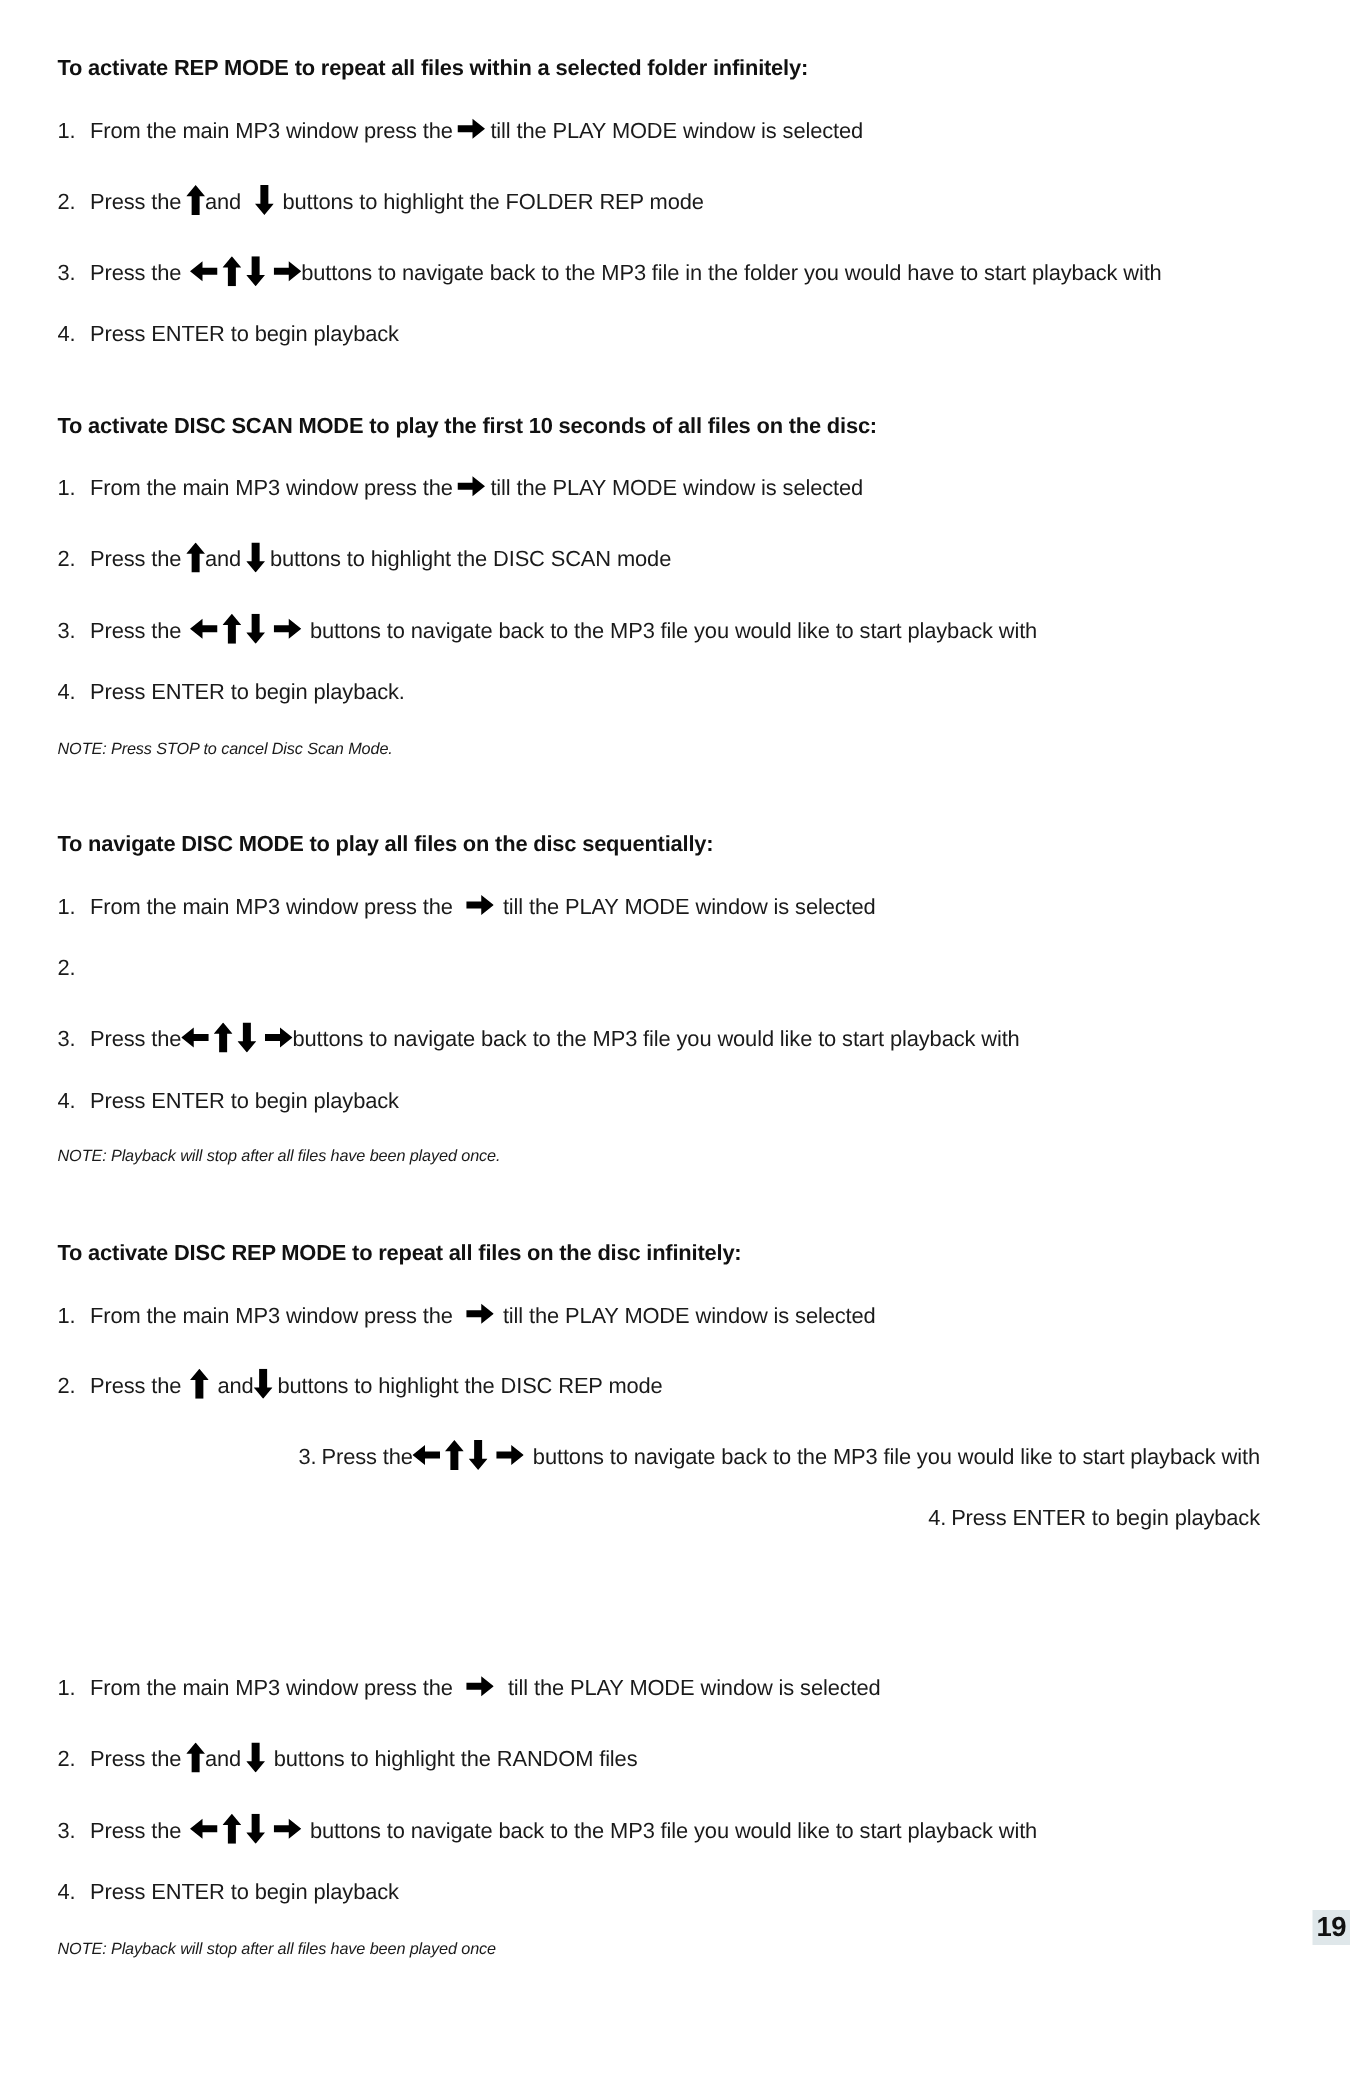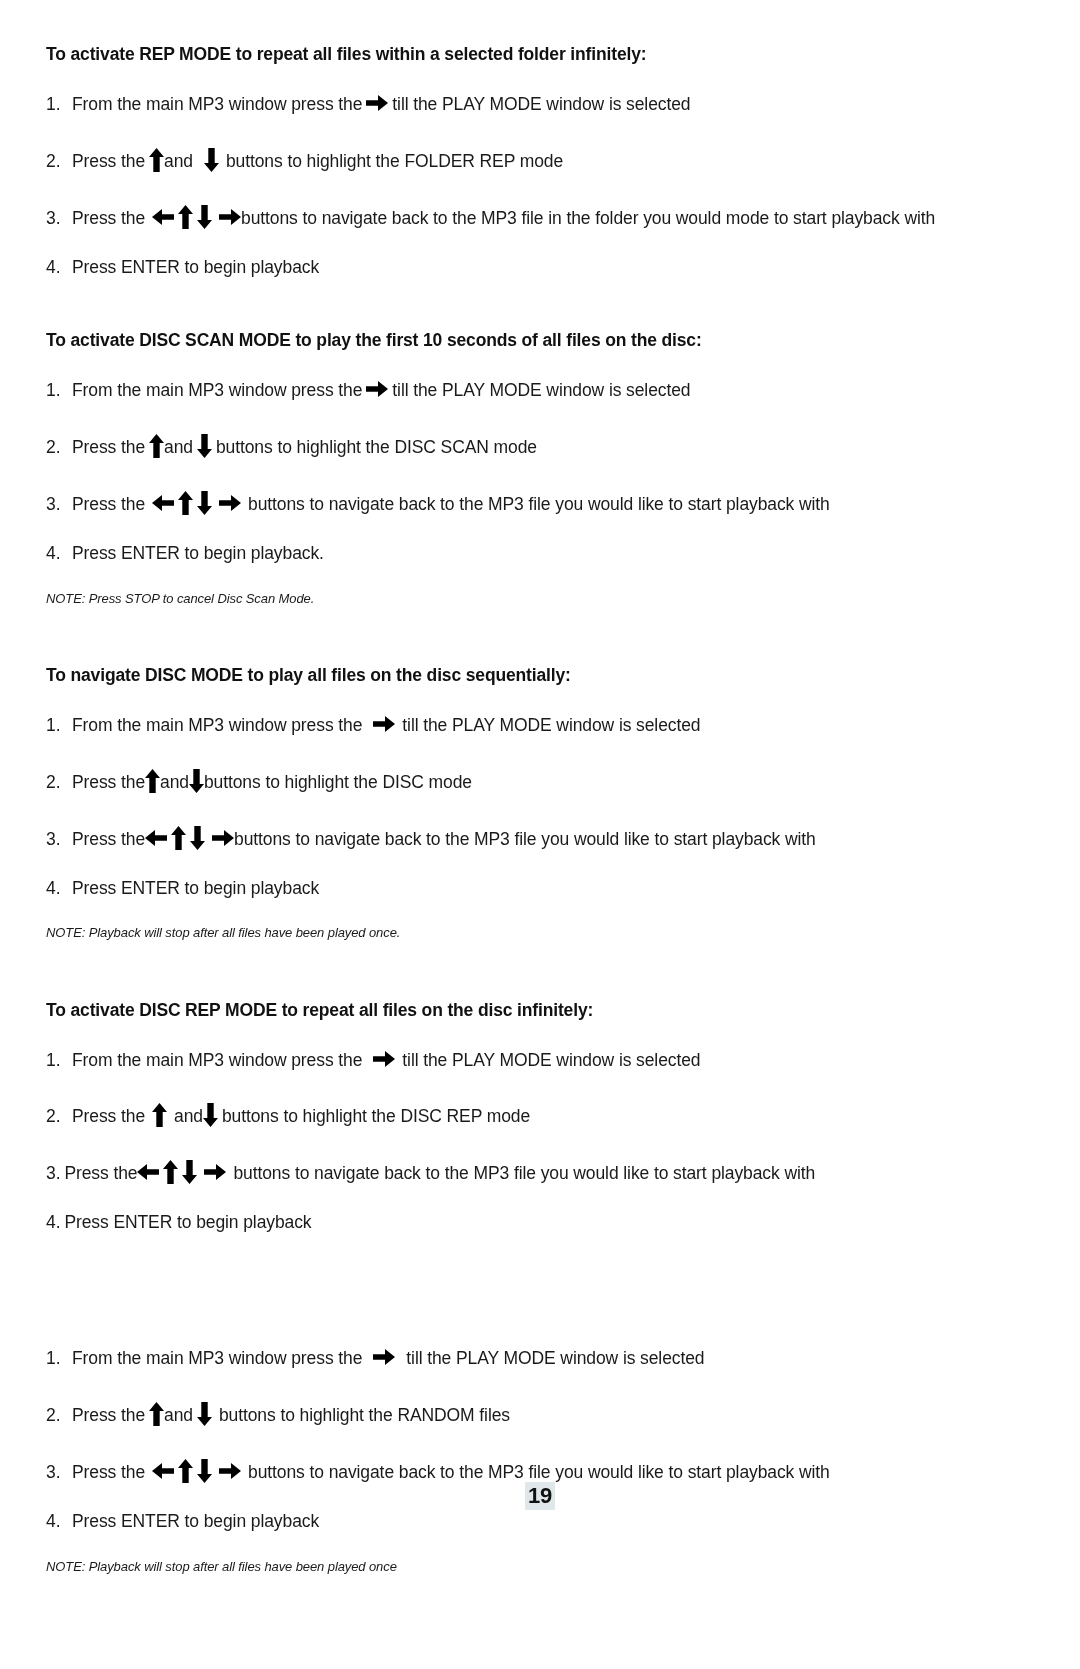--- a/index.html
+++ b/index.html
@@ -44,20 +44,21 @@
     margin: 0;
     white-space: nowrap;
   }
   .step .num {
     display: inline-block;
     width: 26px;
     flex: 0 0 26px;
   }
   .step.flush {
     display: block;
+    text-align: right;
   }
   .step.flush .num {
     width: auto;
     flex: none;
     margin-right: 4px;
   }
   .step .txt {
     display: inline;
   }
 
@@ -95,22 +96,22 @@
   .sp-head   { height: 26px; }
   .sp-note   { height: 26px; }
   .sp-block  { height: 52px; }
   .sp-block2 { height: 58px; }
 
   
   .page-number-wrap {
     position: absolute;
     left: 0;
     right: 0;
-    top: 1482px;
-    text-align: center;
+    top: 1528px;
+    text-align: right;
   }
   .page-number {
     display: inline-block;
     font-weight: bold;
     font-size: 22px;
     color: #111111;
     background: #dfe7ea;
     padding: 1px 3px;
     letter-spacing: -0.3px;
   }
@@ -144,21 +145,21 @@
   <p class="step">
     <span class="num">3.</span>
     <span class="txt"><span>Press the</span><span class="gap-m"></span><span class="arrow a-left"><svg viewBox="0 0 22 18">
             <path d="M22 6.2 h-12 V1 L0 9 L10 17 V11.8 H22 Z" fill="#000"></path>
           </svg></span><span class="gap-s"></span><span class="arrow a-up"><svg viewBox="0 0 15 24">
             <path d="M4.3 24 V9 H0 L7.5 0 L15 9 H10.7 V24 Z" fill="#000"></path>
           </svg></span><span class="gap-s"></span><span class="arrow a-down"><svg viewBox="0 0 15 24">
             <path d="M4.3 0 V15 H0 L7.5 24 L15 15 H10.7 V0 Z" fill="#000"></path>
           </svg></span><span class="gap-m"></span><span class="arrow a-right"><svg viewBox="0 0 22 18">
             <path d="M0 6.2 h12 V1 L22 9 L12 17 V11.8 H0 Z" fill="#000"></path>
-          </svg></span><span>buttons to navigate back to the MP3 file in the folder you would mode to start playback with</span></span>
+          </svg></span><span>buttons to navigate back to the MP3 file in the folder you would have to start playback with</span></span>
   </p>
   <div class="sp-step"></div>
 
   <p class="step">
     <span class="num">4.</span>
     <span class="txt">Press ENTER to begin playback</span>
   </p>
 
   <div class="sp-block"></div>
 
@@ -213,25 +214,20 @@
   <p class="step">
     <span class="num">1.</span>
     <span class="txt"><span>From the main MP3 window press the</span><span class="gap-l"></span><span class="arrow a-right"><svg viewBox="0 0 22 18">
             <path d="M0 6.2 h12 V1 L22 9 L12 17 V11.8 H0 Z" fill="#000"></path>
           </svg></span><span class="gap-m"></span><span>till the PLAY MODE window is selected</span></span>
   </p>
   <div class="sp-step"></div>
 
   <p class="step">
     <span class="num">2.</span>
-    <span class="txt"><span>Press the</span><span class="arrow a-up"><svg viewBox="0 0 15 24">
-            <path d="M4.3 24 V9 H0 L7.5 0 L15 9 H10.7 V24 Z" fill="#000"></path>
-          </svg></span><span>and</span><span class="arrow a-down"><svg viewBox="0 0 15 24">
-            <path d="M4.3 0 V15 H0 L7.5 24 L15 15 H10.7 V0 Z" fill="#000"></path>
-          </svg></span><span>buttons to highlight the DISC mode</span></span>
   </p>
   <div class="sp-step"></div>
 
   <p class="step">
     <span class="num">3.</span>
     <span class="txt"><span>Press the</span><span class="arrow a-left"><svg viewBox="0 0 22 18">
             <path d="M22 6.2 h-12 V1 L0 9 L10 17 V11.8 H22 Z" fill="#000"></path>
           </svg></span><span class="gap-s"></span><span class="arrow a-up"><svg viewBox="0 0 15 24">
             <path d="M4.3 24 V9 H0 L7.5 0 L15 9 H10.7 V24 Z" fill="#000"></path>
           </svg></span><span class="gap-s"></span><span class="arrow a-down"><svg viewBox="0 0 15 24">

